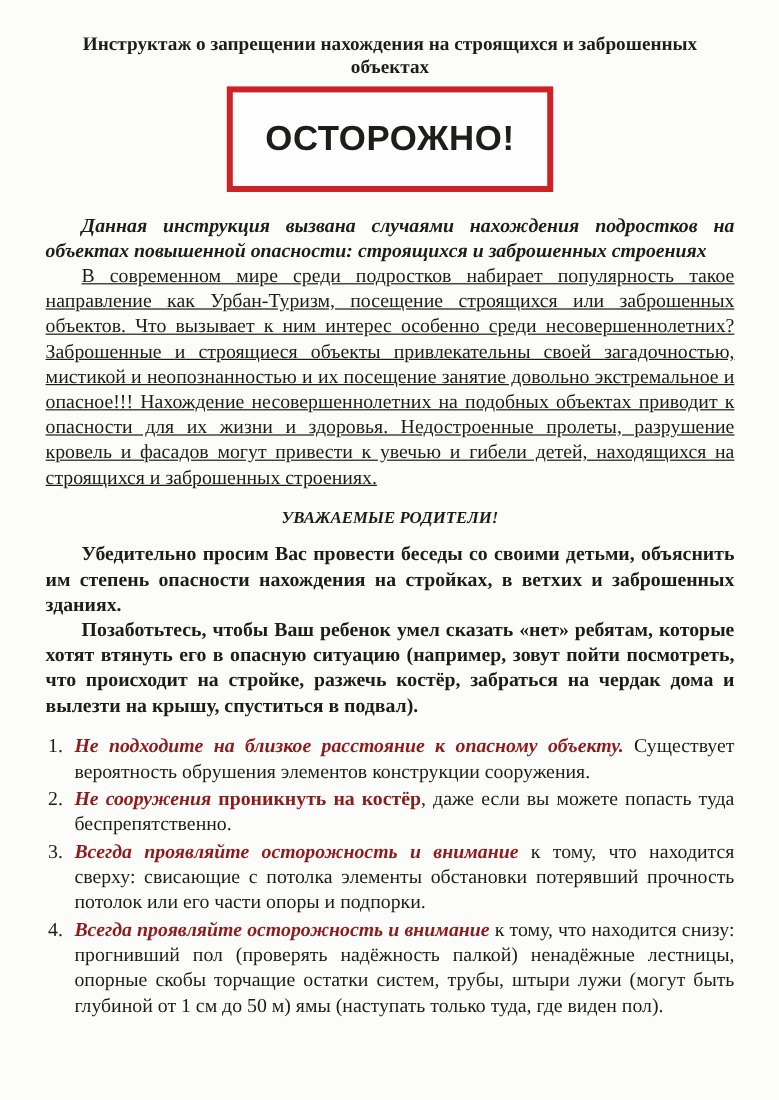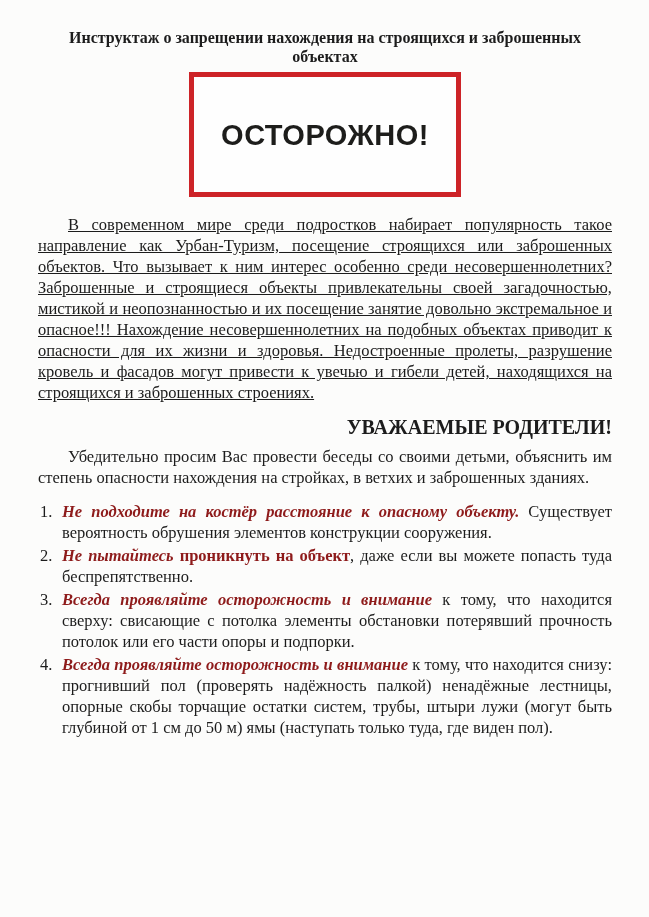--- a/index.html
+++ b/index.html
@@ -28,21 +28,21 @@
     margin: 0 0 6px 0;
   }
   .sign-outer {
     display: flex;
     justify-content: center;
     margin: 0 0 17px 0;
   }
   .sign {
     box-sizing: border-box;
     width: 272px;
-    height: 125px;
+    height: 88px;
     border: 5px solid var(--sign-red, #cd2327);
     background: #fefefe;
     display: flex;
     flex-direction: column;
     align-items: center;
     justify-content: center;
     font-family: "Liberation Sans", sans-serif;
     font-weight: bold;
     font-size: 29px;
     line-height: 34px;
@@ -57,27 +57,28 @@
     text-indent: 30px;
     margin: 0;
   }
   .p-body {
     text-align: justify;
     text-indent: 30px;
     margin: 0;
     text-decoration: underline;
   }
   .h-parents {
-    font-size: 20px;
+    font-size: 14px;
     font-weight: bold;
-    text-align: right;
+    text-align: center;
     margin: 14px 0 8px 0;
+    font-style: italic;
   }
   .p-bold {
-    font-weight: normal;
+    font-weight: bold;
     text-align: justify;
     text-indent: 30px;
     margin: 0;
   }
   ol.rules {
     list-style: none;
     counter-reset: rule;
     margin: 13px 0 0 0;
     padding: 0 0 0 24px;
   }
@@ -113,29 +114,31 @@
 <div class="page">
 
   <h1 class="title">Инструктаж о запрещении нахождения на строящихся и заброшенных объектах</h1>
 
   <div class="sign-outer">
     <div class="sign">
       <div>ОСТОРОЖНО!</div>
     </div>
   </div>
 
+  <p class="p-lead">Данная инструкция вызвана случаями нахождения подростков на объектах повышенной опасности: строящихся и заброшенных строениях</p>
 
   <p class="p-body">В современном мире среди подростков набирает популярность такое направление как Урбан-Туризм, посещение строящихся или заброшенных объектов. Что вызывает к ним интерес особенно среди несовершеннолетних? Заброшенные и строящиеся объекты привлекательны своей загадочностью, мистикой и неопознанностью и их посещение занятие довольно экстремальное и опасное!!! Нахождение несовершеннолетних на подобных объектах приводит к опасности для их жизни и здоровья. Недостроенные пролеты, разрушение кровель и фасадов могут привести к увечью и гибели детей, находящихся на строящихся и заброшенных строениях.</p>
 
   <h2 class="h-parents">УВАЖАЕМЫЕ РОДИТЕЛИ!</h2>
 
   <div id="parents-container">
       <p class="p-bold">Убедительно просим Вас провести беседы со своими детьми, объяснить им степень опасности нахождения на стройках, в ветхих и заброшенных зданиях.</p>
+      <p class="p-bold">Позаботьтесь, чтобы Ваш ребенок умел сказать «нет» ребятам, которые хотят втянуть его в опасную ситуацию (например, зовут пойти посмотреть, что происходит на стройке, разжечь костёр, забраться на чердак дома и вылезти на крышу, спуститься в подвал).</p>
     </div>
 
   <ol class="rules" id="rules-list">
-      <li><span class="seg-em">Не подходите на костёр расстояние к опасному объекту.</span><span class="seg-plain"> Существует вероятность обрушения элементов конструкции сооружения.</span></li>
-      <li><span class="seg-em">Не пытайтесь </span><span class="seg-strong">проникнуть на объект</span><span class="seg-plain">, даже если вы можете попасть туда беспрепятственно.</span></li>
+      <li><span class="seg-em">Не подходите на близкое расстояние к опасному объекту.</span><span class="seg-plain"> Существует вероятность обрушения элементов конструкции сооружения.</span></li>
+      <li><span class="seg-em">Не сооружения </span><span class="seg-strong">проникнуть на костёр</span><span class="seg-plain">, даже если вы можете попасть туда беспрепятственно.</span></li>
       <li><span class="seg-em">Всегда проявляйте осторожность и внимание</span><span class="seg-plain"> к тому, что находится сверху: свисающие с потолка элементы обстановки потерявший прочность потолок или его части опоры и подпорки.</span></li>
       <li><span class="seg-em">Всегда проявляйте осторожность и внимание</span><span class="seg-plain"> к тому, что находится снизу: прогнивший пол (проверять надёжность палкой) ненадёжные лестницы, опорные скобы торчащие остатки систем, трубы, штыри лужи (могут быть глубиной от 1 см до 50 м) ямы (наступать только туда, где виден пол).</span></li>
     </ol>
 
 </div>
 
 </body></html>

